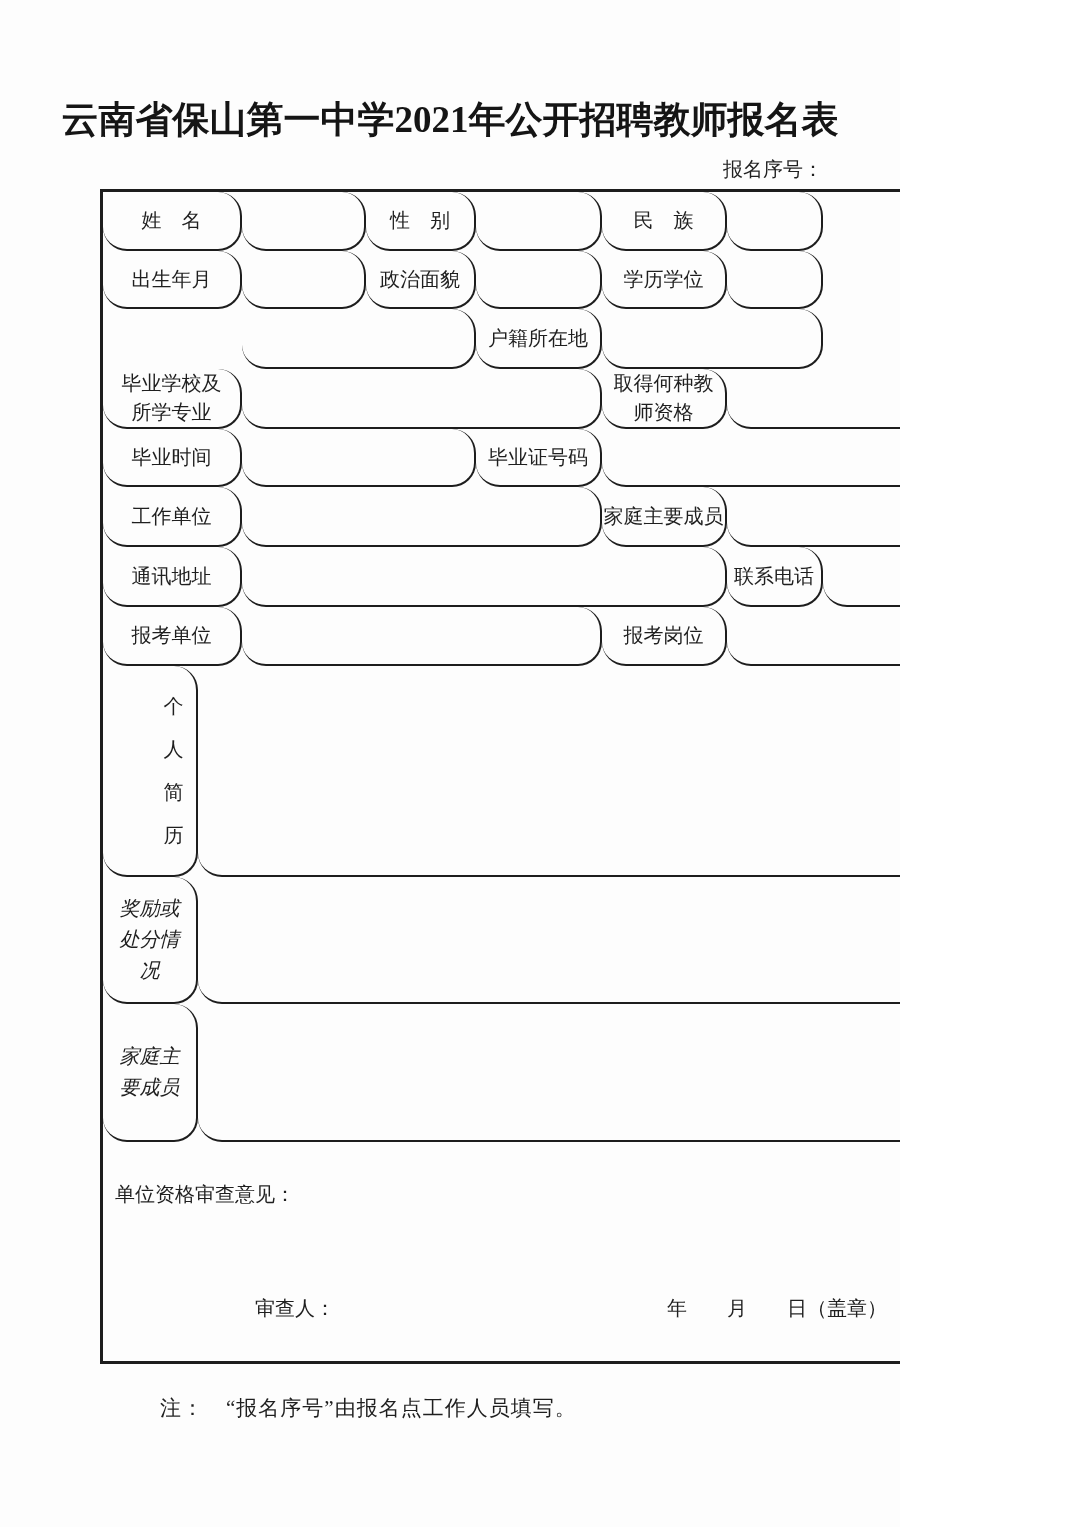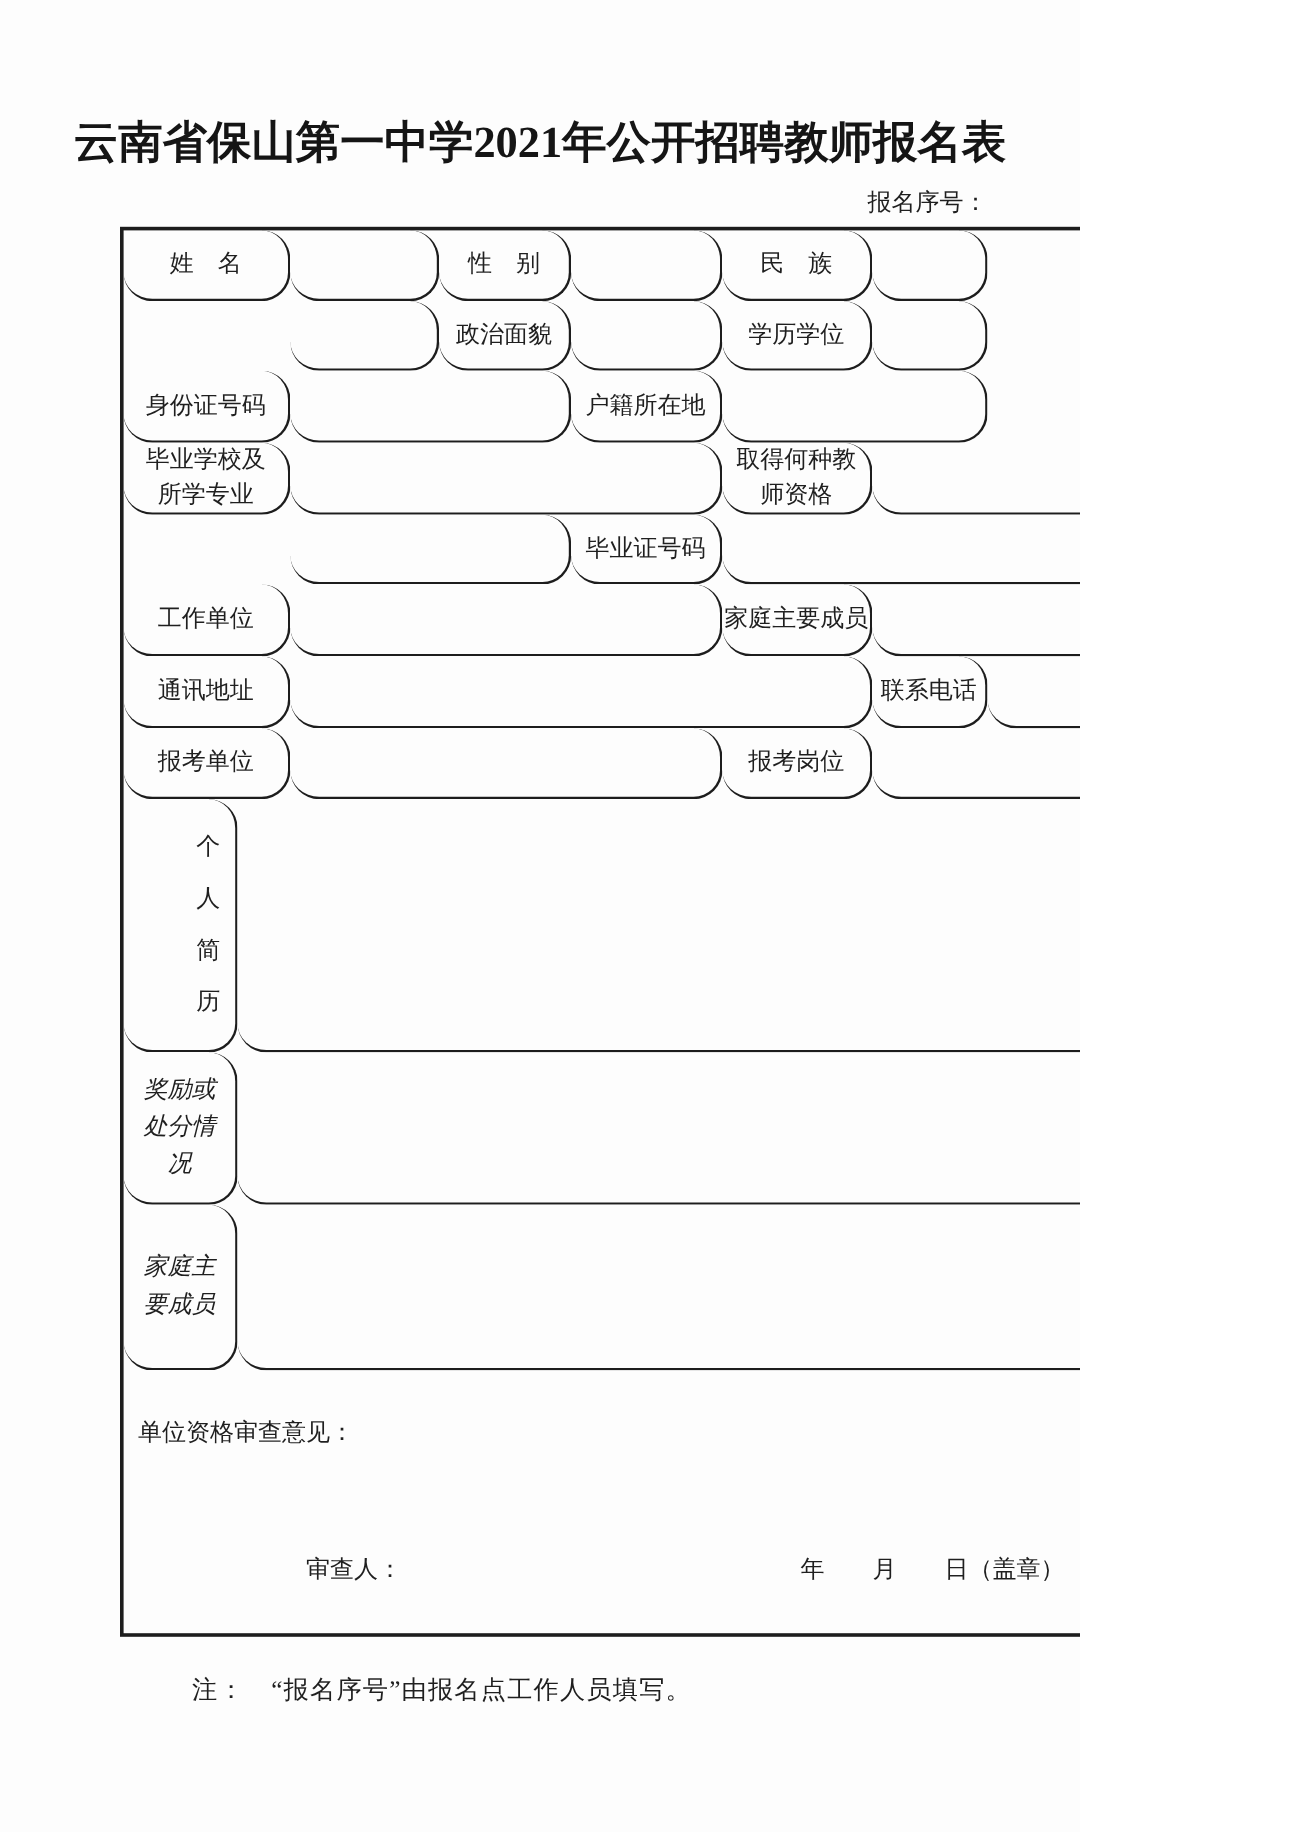--- a/index.html
+++ b/index.html
@@ -119,40 +119,41 @@
 
   <div class="form-grid">
 
     <div class="c" style="grid-column:1/3;grid-row:1">姓　名</div>
     <div class="c" style="grid-column:3/4;grid-row:1"></div>
     <div class="c" style="grid-column:4/5;grid-row:1">性　别</div>
     <div class="c" style="grid-column:5/6;grid-row:1"></div>
     <div class="c" style="grid-column:6/7;grid-row:1">民　族</div>
     <div class="c" style="grid-column:7/8;grid-row:1"></div>
 
+    <div class="c" style="grid-column:1/3;grid-row:2">出生年月</div>
     <div class="c" style="grid-column:3/4;grid-row:2"></div>
     <div class="c" style="grid-column:4/5;grid-row:2">政治面貌</div>
     <div class="c" style="grid-column:5/6;grid-row:2"></div>
     <div class="c" style="grid-column:6/7;grid-row:2">学历学位</div>
     <div class="c" style="grid-column:7/8;grid-row:2"></div>
 
-    <div class="c" style="grid-column:1/3;grid-row:3">身份证号码</div>
     <div class="c" style="grid-column:3/5;grid-row:3"></div>
     <div class="c" style="grid-column:5/6;grid-row:3">户籍所在地</div>
     <div class="c" style="grid-column:6/8;grid-row:3"></div>
 
     <div class="c" style="grid-column:1/3;grid-row:4">
         <span class="w5">毕业学校及所学专业</span>
       </div>
     <div class="c" style="grid-column:3/6;grid-row:4"></div>
     <div class="c" style="grid-column:6/7;grid-row:4">
         <span class="w5">取得何种教师资格</span>
       </div>
     <div class="c nr" style="grid-column:7/9;grid-row:4"></div>
 
+    <div class="c" style="grid-column:1/3;grid-row:5">毕业时间</div>
     <div class="c" style="grid-column:3/5;grid-row:5"></div>
     <div class="c" style="grid-column:5/6;grid-row:5">毕业证号码</div>
     <div class="c nr" style="grid-column:6/9;grid-row:5"></div>
 
     <div class="c" style="grid-column:1/3;grid-row:6">工作单位</div>
     <div class="c" style="grid-column:3/6;grid-row:6"></div>
     <div class="c" style="grid-column:6/7;grid-row:6">家庭主要成员</div>
     <div class="c nr" style="grid-column:7/9;grid-row:6"></div>
 
     <div class="c" style="grid-column:1/3;grid-row:7">通讯地址</div>

